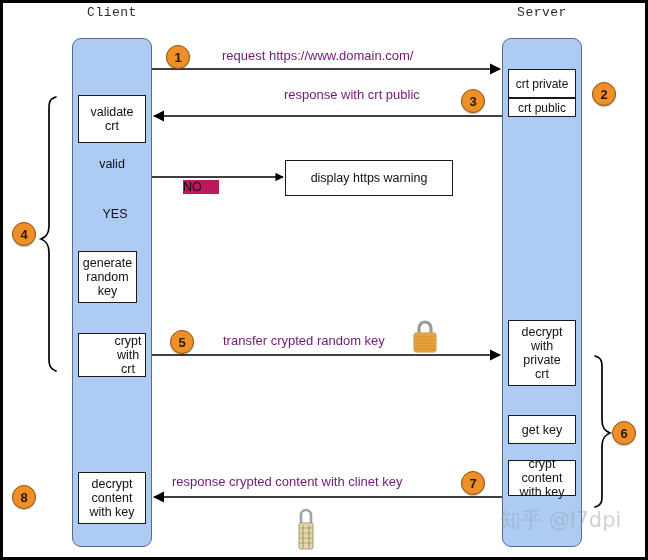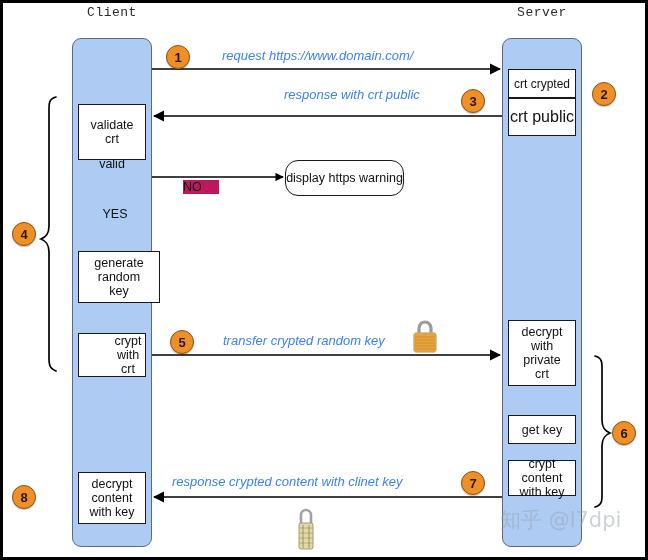--- a/index.html
+++ b/index.html
@@ -57,23 +57,22 @@
     color: #111;
     text-align: center;
     width: 100%;
     top: 50%;
     transform: translateY(-50%);
   }
 
   
   .msg {
     font-size: 13px;
-    color: #3b82f6;
+    color: #701a75;
     white-space: nowrap;
-    font-style: italic;
   }
   .branch-label {
     font-size: 12.5px;
     color: #111;
   }
 
   
   .step {
     border-radius: 50%;
     background: #ef8f28;
@@ -147,43 +146,43 @@
 
     <polygon points="112,155 142,177 112,199 82,177" fill="#ffffff" stroke="#000" stroke-width="1.4"></polygon>
   </svg>
 
   <div class="abs lifeline-title" style="left:62px; top:5px; width:100px;text-align:center;">Client</div>
   <div class="abs lifeline-title" style="left:492px; top:5px; width:100px;">Server</div>
 
   <div class="abs lifeline" style="left:72px; top:38px; width:80px; height:509px;"></div>
   <div class="abs lifeline" style="left:502px; top:38px; width:80px; height:509px;"></div>
 
-  <div class="abs pbox" style="left:78px; top:104px; width:68px; height:56px;">validate
+  <div class="abs pbox" style="left:78px; top:95px; width:68px; height:48px;">validate
 crt</div>
 
   <div class="abs diamond-label" style="left:82px; top:167px; width:60px; height:20px;text-align:center;">valid</div>
 
   <div class="abs branch-label" style="left:95px; top:207px; width:40px; text-align:center;">YES</div>
   <div class="abs branch-label" style="left:183px; top:180px; width:36px; text-align:left; background:#be185d;">NO</div>
 
-  <div class="abs pbox" style="left:78px; top:251px; width:82px; height:52px;">generate
+  <div class="abs pbox" style="left:78px; top:251px; width:59px; height:52px;">generate
 random
 key</div>
 
   <div class="abs pbox" style="left:78px; top:333px; width:68px; height:44px;padding-left:32px;">crypt with
 crt</div>
 
   <div class="abs pbox" style="left:78px; top:472px; width:68px; height:52px;">decrypt
 content
 with key</div>
 
-  <div class="abs pbox" style="left:285px; top:160px; width:119px; height:36px;border-radius:13px;">display https warning</div>
-
-  <div class="abs pbox" style="left:508px; top:69px; width:68px; height:29px; font-size:12px;">crt crypted</div>
-  <div class="abs pbox" style="left:508px; top:98px; width:68px; height:38px; font-size:16px;">crt public</div>
+  <div class="abs pbox" style="left:285px; top:160px; width:168px; height:36px;">display https warning</div>
+
+  <div class="abs pbox" style="left:508px; top:69px; width:68px; height:29px; font-size:12px;">crt private</div>
+  <div class="abs pbox" style="left:508px; top:98px; width:68px; height:19px; font-size:12px;">crt public</div>
 
   <div class="abs pbox" style="left:508px; top:320px; width:68px; height:66px;">decrypt
 with
 private
 crt</div>
 
   <div class="abs pbox" style="left:508px; top:415px; width:68px; height:29px;">get key</div>
 
   <div class="abs pbox" style="left:508px; top:460px; width:68px; height:36px;">crypt
 content

